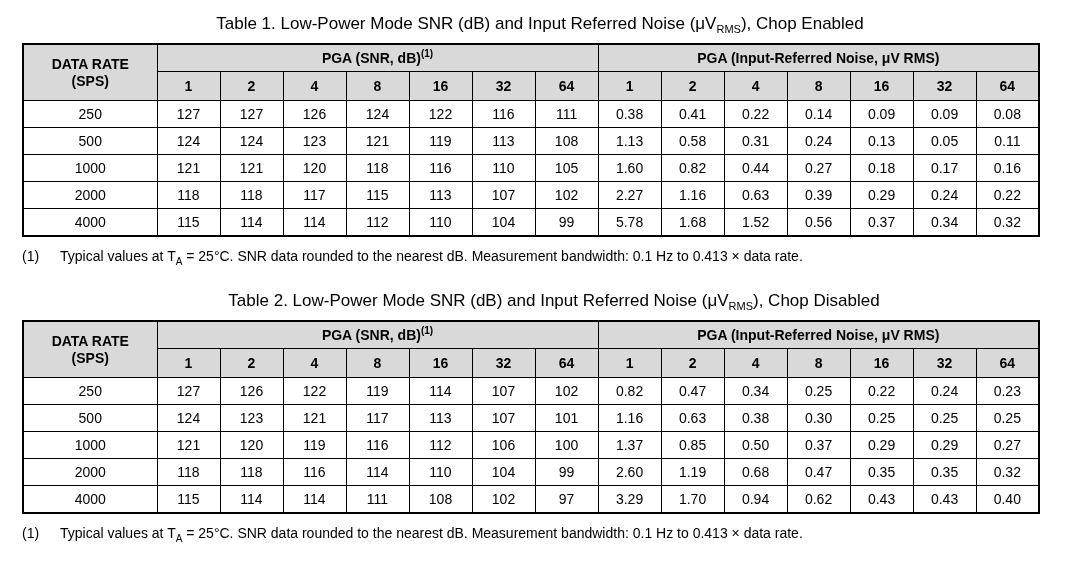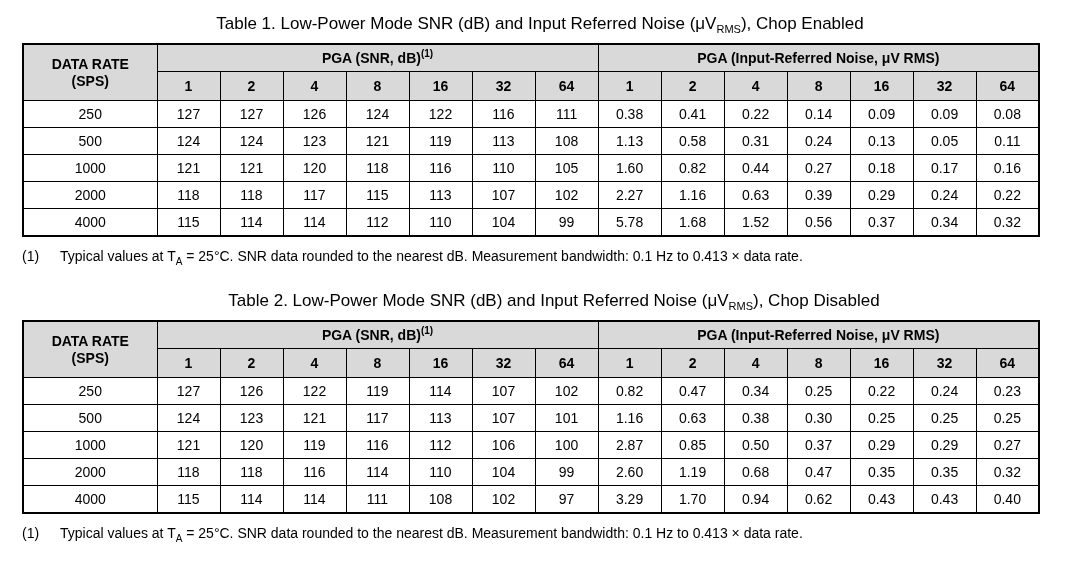--- a/index.html
+++ b/index.html
@@ -313,21 +313,21 @@
         </tr>
         <tr>
           <td>1000</td>
           <td>121</td>
           <td>120</td>
           <td>119</td>
           <td>116</td>
           <td>112</td>
           <td>106</td>
           <td>100</td>
-          <td>2.87</td>
+          <td>1.37</td>
           <td>0.85</td>
           <td>0.50</td>
           <td>0.37</td>
           <td>0.29</td>
           <td>0.29</td>
           <td>0.27</td>
         </tr>
         <tr>
           <td>2000</td>
           <td>118</td>

